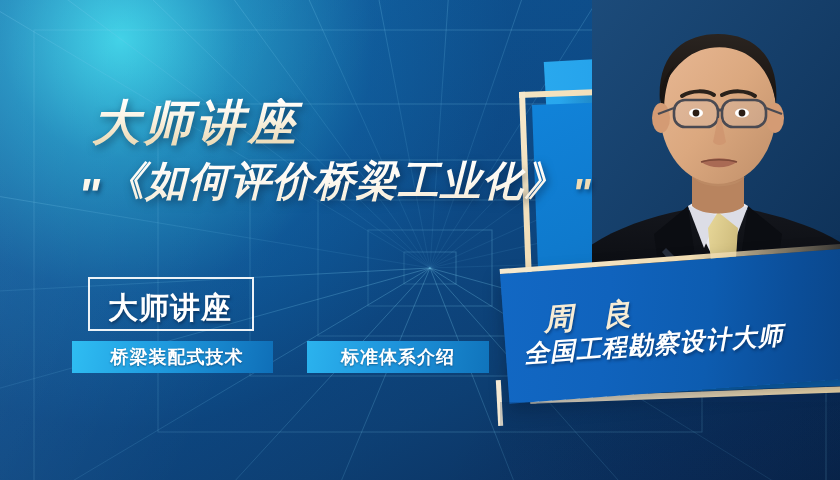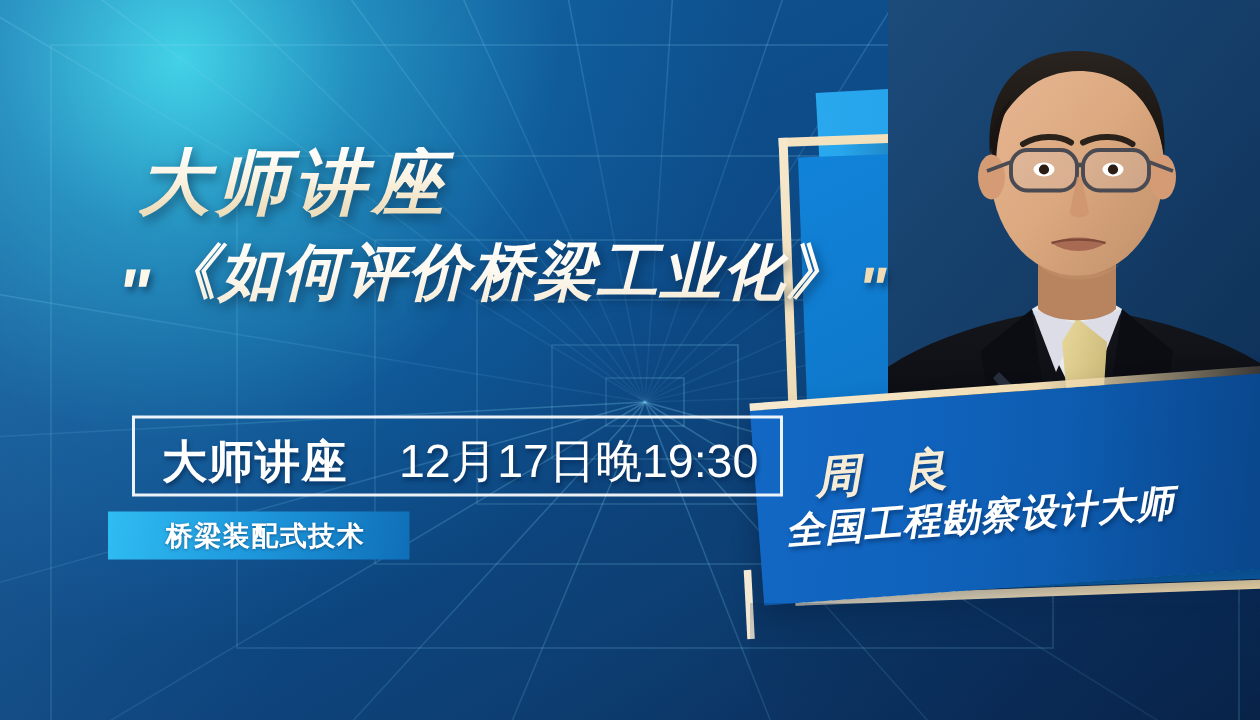--- a/index.html
+++ b/index.html
@@ -338,22 +338,20 @@
       <span class="sub-title">《如何评价桥梁工业化》</span>
       <span class="qmark close">"</span>
     </div>
   </div>
 
   <div class="info-box">
     <div class="info-left">
       <span>大师讲座</span>
     </div>
     <div class="info-div"></div>
-    <div class="info-right">
-      <span>12月17日晚19:30</span>
-    </div>
   </div>
 
   <div class="tags">
     <div class="tag t0">桥梁装配式技术</div>
+    <div class="tag t1">标准体系介绍</div>
   </div>
 
 </div>
 
 </body></html>

